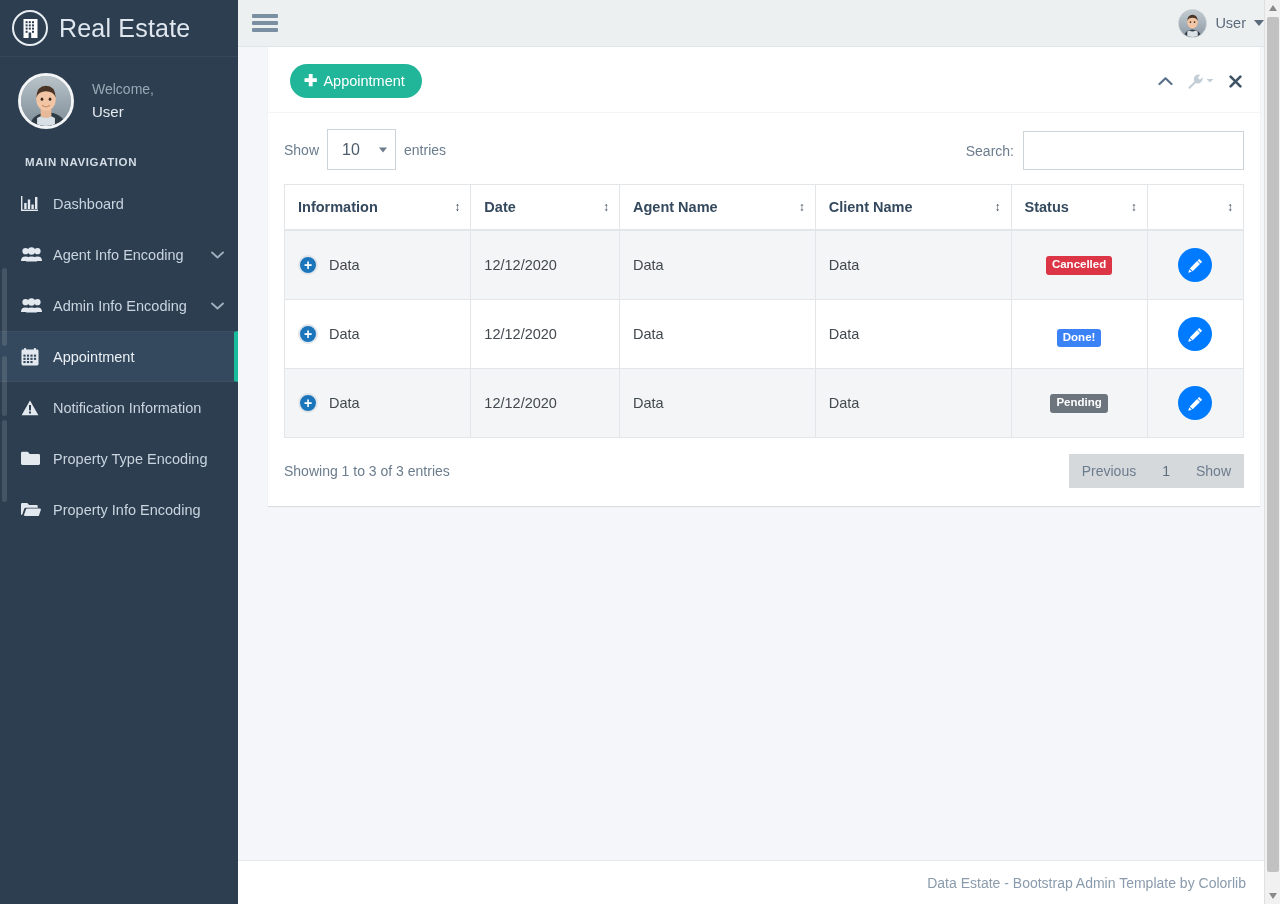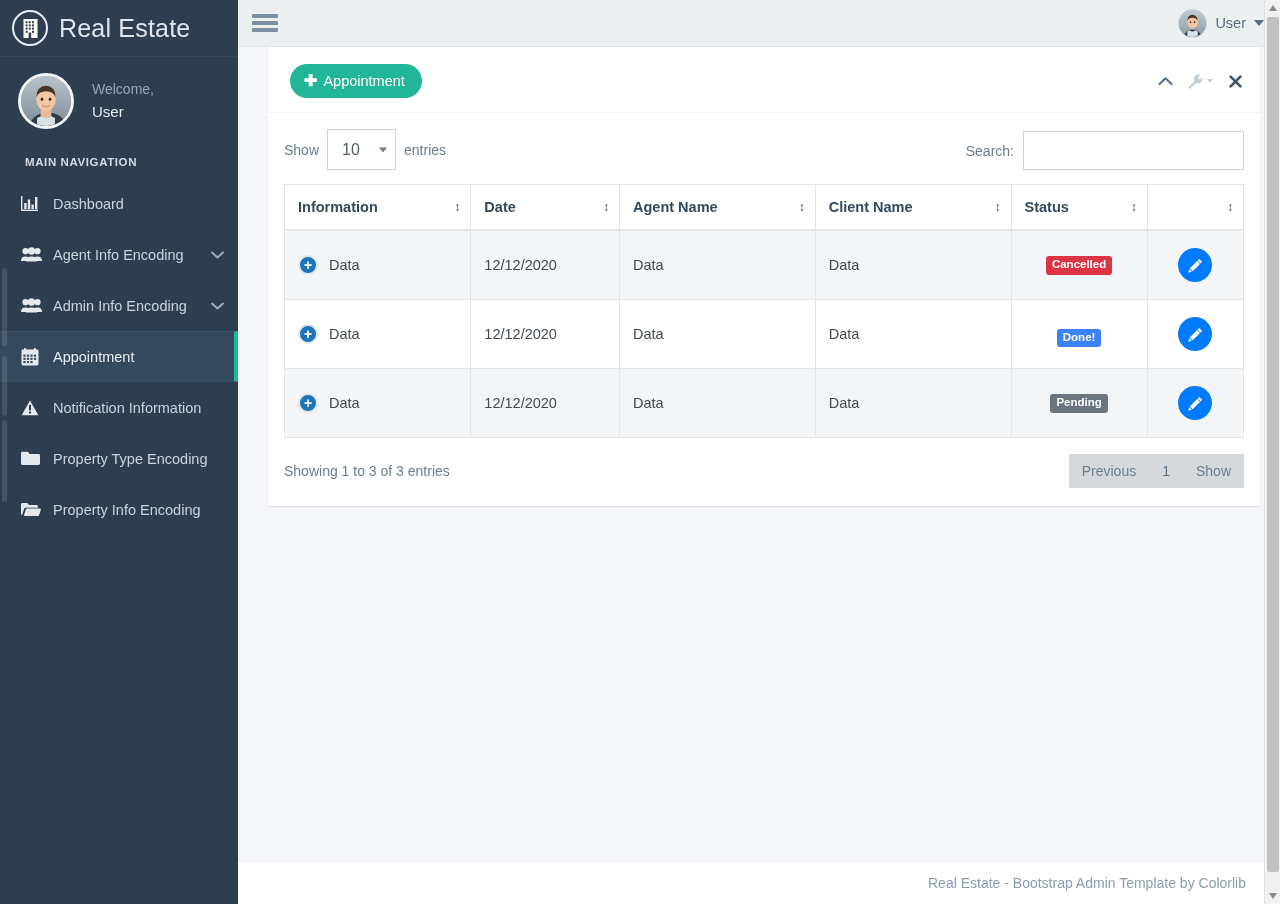--- a/index.html
+++ b/index.html
@@ -840,21 +840,21 @@
               <button class="page-btn current">1</button>
               <button class="page-btn">Show</button>
             </div>
           </div>
 
         </div>
       </section>
     </div>
 
     <footer class="footer">
-      <span>Real Estate - Bootstrap Admin Template by Colorlib</span>
+      <span>Data Estate - Bootstrap Admin Template by Colorlib</span>
     </footer>
   </div>
 
   <div class="browser-scrollbar">
     <span class="sb-arrow up"></span>
     <div class="thumb"></div>
     <span class="sb-arrow down"></span>
   </div>
 
 </div>

